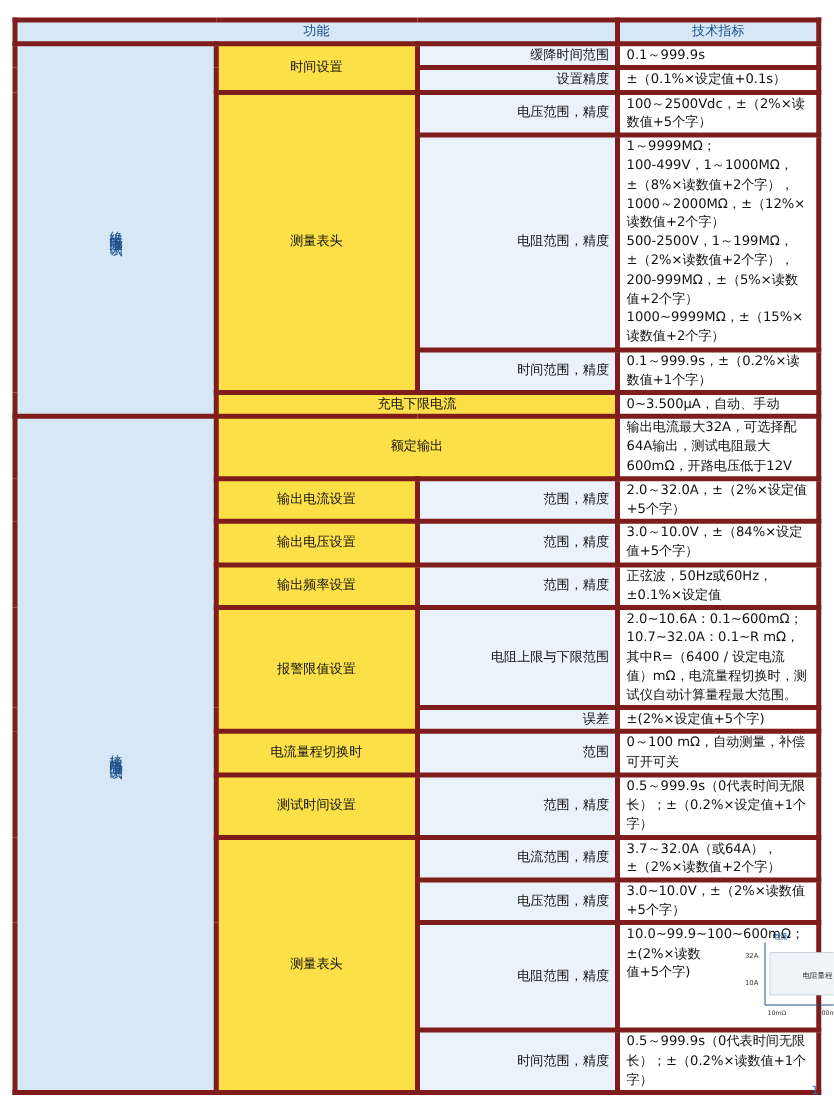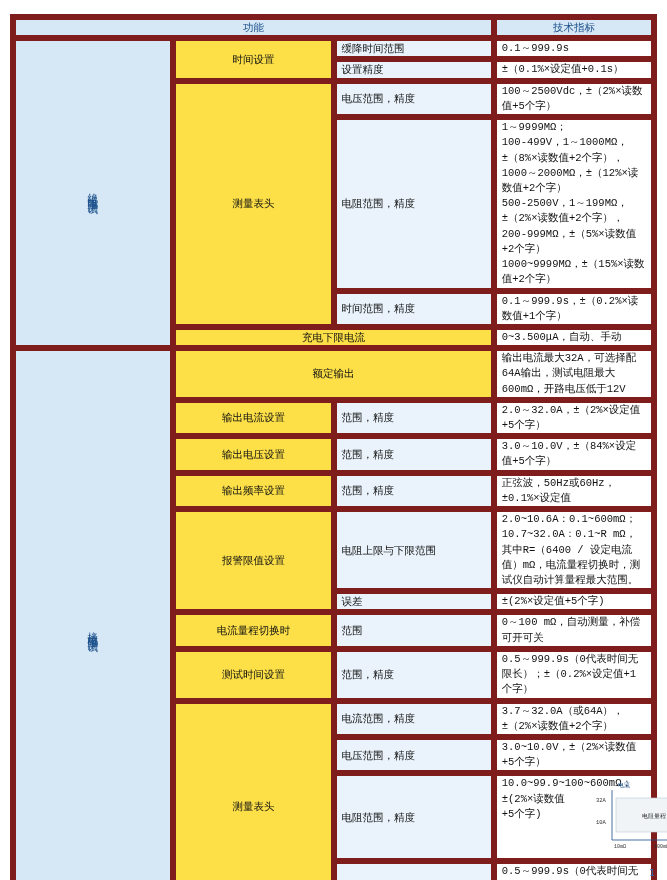--- a/index.html
+++ b/index.html
@@ -8,21 +8,21 @@
     font-family:"DejaVu Sans","Liberation Sans",sans-serif;
     font-size:10.5px;color:#111;
   }
   .sheet{width:667px;height:880px;position:relative;box-sizing:border-box;padding:14px 10px 0 10px;}
   table.spec{
     border-collapse:collapse;
     width:647px;
     table-layout:fixed;
   }
   table.spec td,table.spec th{
-    border:6px solid #7f1d1d;
+    border:4px solid #7f1d1d;
     padding:0 5px;
     vertical-align:middle;
     line-height:1.45;
     font-weight:normal;
     font-size:10.5px;
     margin-top:48px;
   }
   thead td{
     background:#d6e7f6;
     text-align:center;
@@ -42,23 +42,23 @@
     padding:2px 3px;
   }
   td.group .vtxt{
     writing-mode:vertical-rl;
     text-orientation:upright;
     display:inline-block;
     line-height:1.15;
     letter-spacing:2px;
   }
   td.c1{background:#fde047;text-align:center;width:74px;}
-  td.c2{background:#eaf3fb;text-align:left;width:96px;}
+  td.c2{background:#eaf3fb;text-align:right;width:96px;}
   td.val{background:#ffffff;text-align:left;}
-  .multi{white-space:pre-line;font-family:Liberation Mono, monospace;}
+  .multi{white-space:pre-line;}
   .chartcell{padding:2px 4px;}
   .footer{
     position:absolute;
     right:12px;
     bottom:2px;
     font-size:9px;
     color:#2b6cb0;
   }
   .mini-chart{display:block;margin:2px auto;}
 </style>

